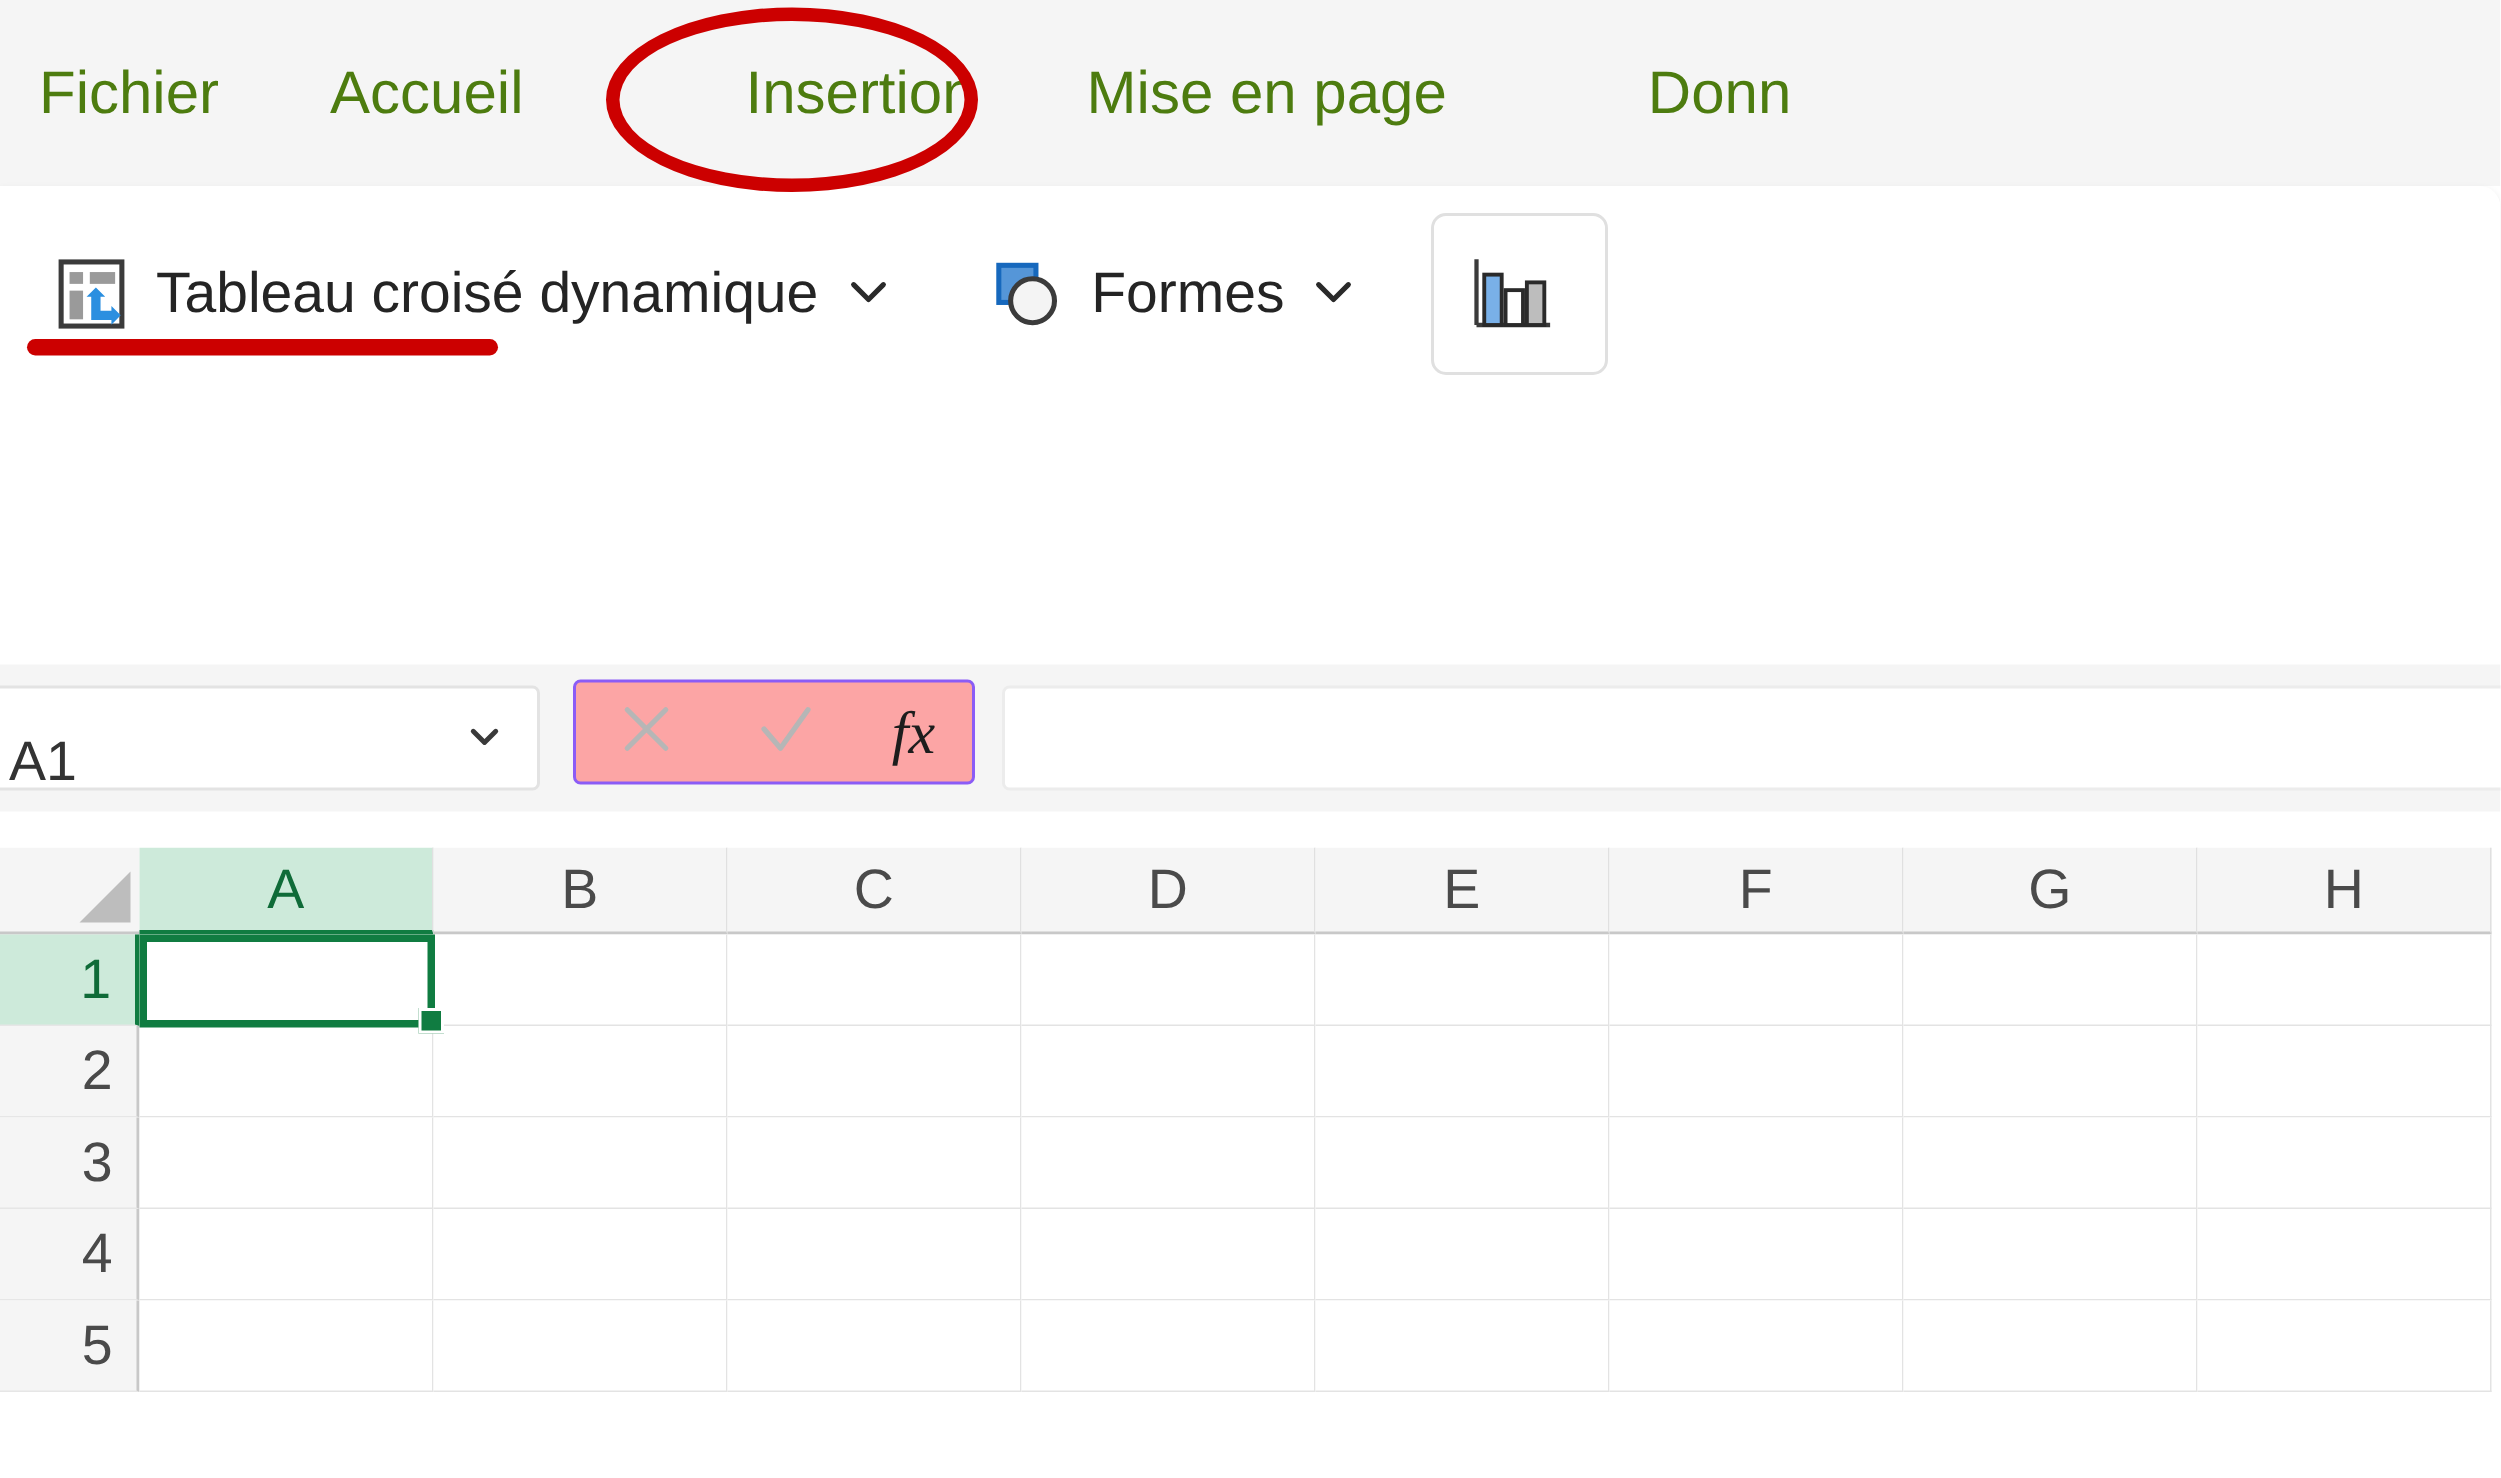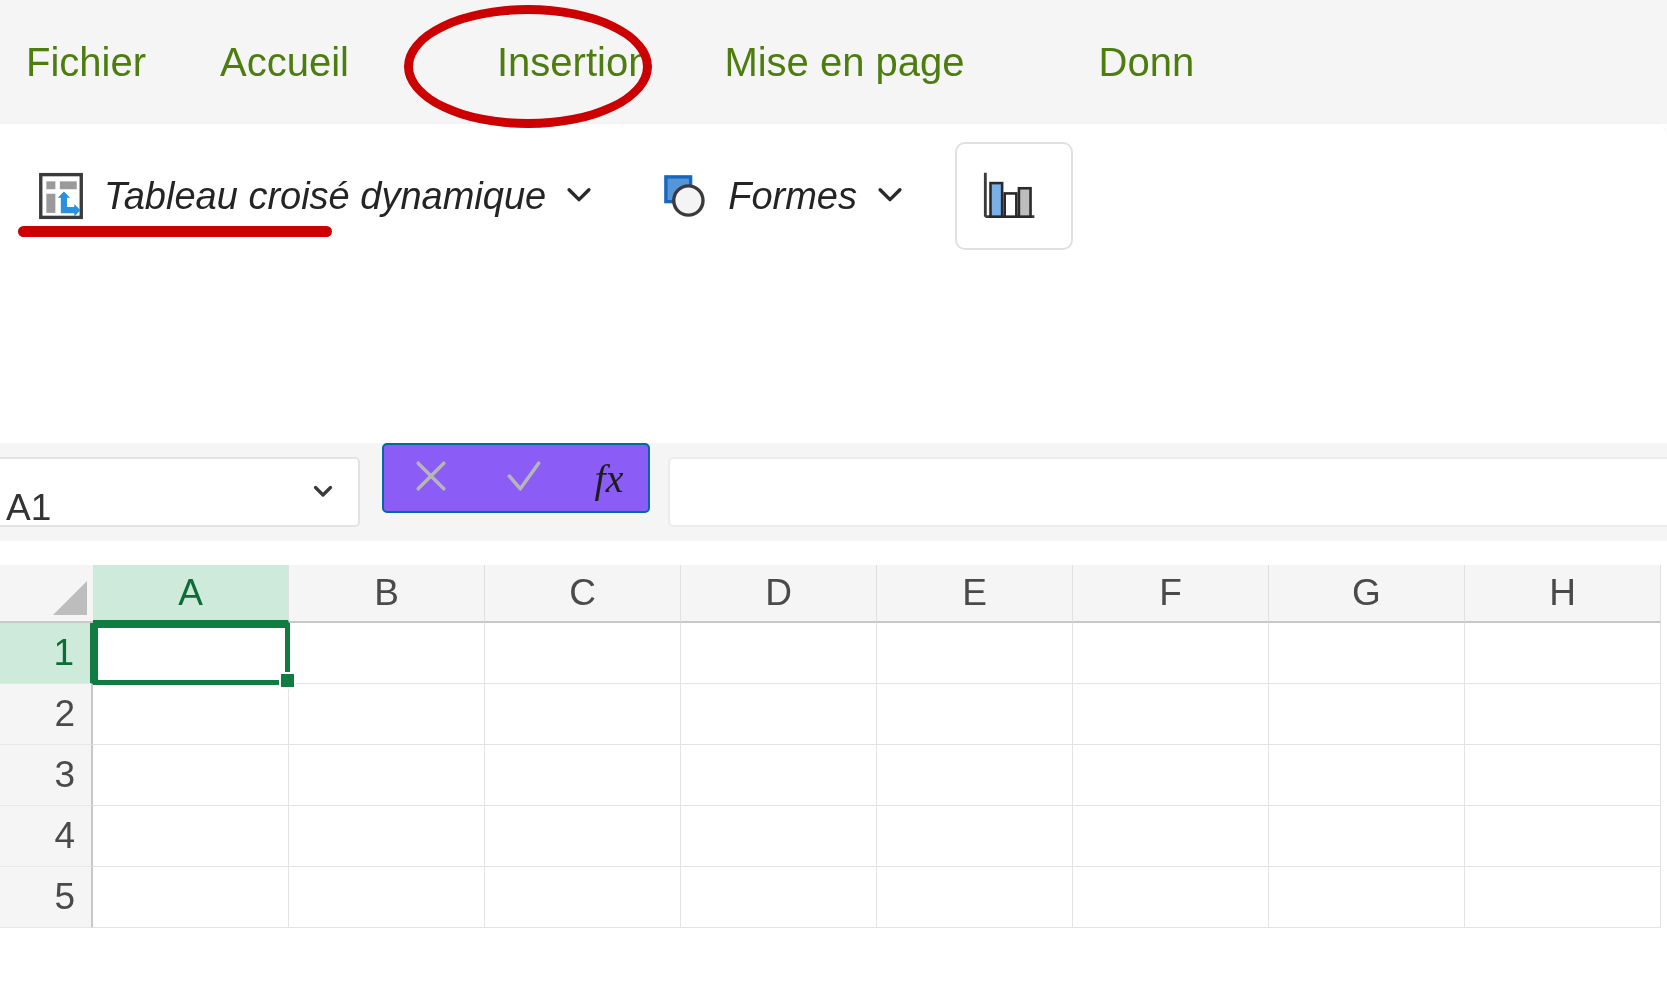--- a/index.html
+++ b/index.html
@@ -65,21 +65,20 @@
     top: 124px;
     width: 1667px;
     height: 144px;
     background: #ffffff;
     border-top-left-radius: 0;
     border-top-right-radius: 14px;
     box-shadow: 0 3px 6px rgba(0,0,0,0.10);
     display: flex;
     align-items: center;
     overflow: hidden;
-    font-style: italic;
   }
   .rb-item {
     display: flex;
     align-items: center;
     height: 96px;
     padding: 0 14px;
     border-radius: 6px;
     white-space: nowrap;
     flex: 0 0 auto;
   }
@@ -145,25 +144,25 @@
     color: #333333;
     margin-left: 12px;
     flex: 1 1 auto;
     margin-top: 32px;
   }
   .namebox-chev { margin-right: 20px; display: block; }
 
   .fbtns {
     position: absolute;
     left: 382px;
-    top: 0;
+    top: 10px;
     width: 268px;
     height: 70px;
-    background: #8b5cf6;
-    border: 2px solid #0369a1;
+    background: #fca5a5;
+    border: 2px solid #8b5cf6;
     border-radius: 5px;
     display: flex;
     align-items: center;
     justify-content: space-around;
     box-sizing: border-box;
   }
   .fx-glyph {
     font-family: "Liberation Serif", serif;
     font-style: italic;
     font-size: 40px;

